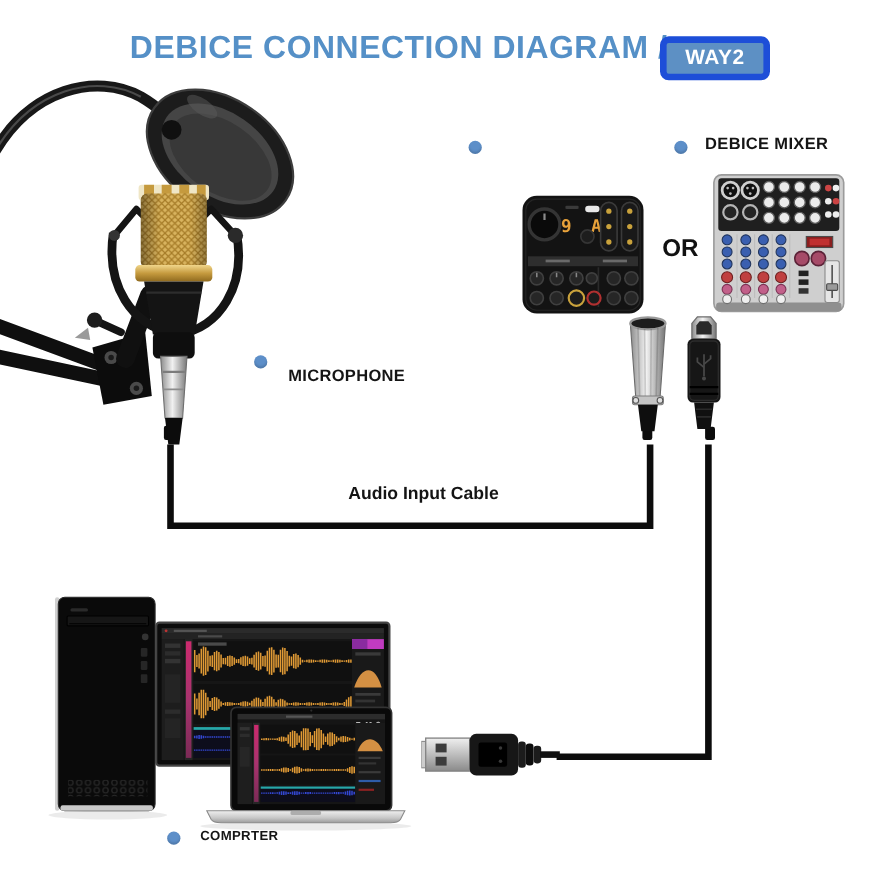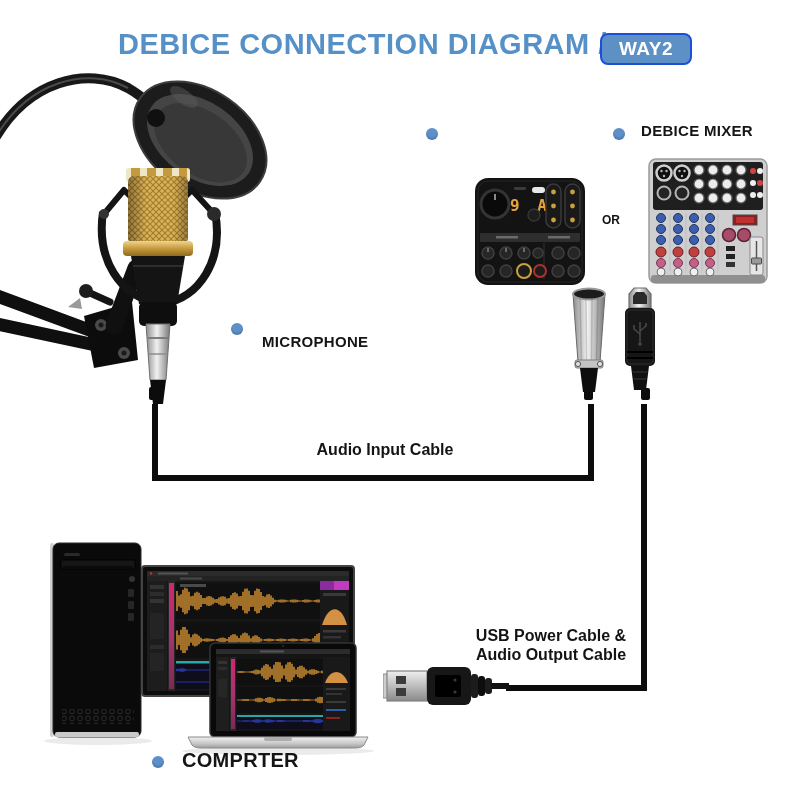--- a/index.html
+++ b/index.html
@@ -8,28 +8,28 @@
     font-family:"Liberation Sans","DejaVu Sans",sans-serif;
   }
   .abs{position:absolute;}
   
   .title{
     left:118px;top:28px;font-size:29px;font-weight:bold;color:#5590c7;
     letter-spacing:0.5px;white-space:nowrap;
   }
   .way-badge{
     left:600px;top:33px;width:88px;height:28px;background:#5d90c4;
-    border:2px solid #1d4ed8;border-radius:8px;color:#ffffff;font-weight:bold;
+    border:6px solid #1d4ed8;border-radius:8px;color:#ffffff;font-weight:bold;
     font-size:19px;display:flex;align-items:center;justify-content:center;letter-spacing:0.5px;
   }
   
   .dot{width:12px;height:12px;border-radius:50%;background:#5d8fc9;box-shadow:inset 0 -2px 2px rgba(0,0,0,0.15);}
   
   .lbl{font-weight:bold;color:#151515;font-size:15px;letter-spacing:0.3px;line-height:19px;white-space:nowrap;}
-  .lbl-or{font-size:12px;font-weight:bold;color:#111;}
+  .lbl-or{font-size:22px;font-weight:bold;color:#111;}
   .cable-lbl{font-size:16px;font-weight:600;color:#141414;white-space:nowrap;line-height:19px;}
   .center{text-align:center;}
   svg{display:block;}
 </style>
 </head>
 <body>
 
 <div id="canvas">
 
   <div class="abs title">DEBICE CONNECTION DIAGRAM /</div>
@@ -312,24 +312,20 @@
     </g>
     <line x1="10" y1="68" x2="36" y2="68" stroke="#000" stroke-width="2"></line>
     <line x1="10" y1="74" x2="36" y2="74" stroke="#000" stroke-width="2"></line>
     <polygon points="14,82 32,82 29,106 17,106" fill="#101010"></polygon>
     <line x1="15.5" y1="88" x2="30.5" y2="88" stroke="#2a2a2a" stroke-width="1.5"></line>
     <line x1="16.5" y1="95" x2="29.5" y2="95" stroke="#2a2a2a" stroke-width="1.5"></line>
   </svg>
 
   <div class="abs cable-lbl center" style="left:315px;top:440px;width:140px">Audio Input Cable</div>
 
-  <div class="abs cable-lbl center" style="left:460px;top:626px;width:182px">
-    <div>USB Power Cable &amp;</div>
-    <div>Audio Output Cable</div>
-  </div>
 
   <svg class="abs" style="left:383px;top:662px" width="126" height="48" viewBox="0 0 126 48">
     <defs>
       <linearGradient id="silverH" x1="0" y1="0" x2="0" y2="1">
         <stop offset="0" stop-color="#efefef"></stop>
           <stop offset="0.5" stop-color="#bdbdbd"></stop>
           <stop offset="1" stop-color="#8a8a8a"></stop>
       </linearGradient>
     </defs>
     <rect x="0" y="12" width="5" height="24" fill="#cdcdcd" stroke="#8a8a8a" stroke-width="1"></rect>
@@ -466,15 +462,15 @@
       <rect x="306" y="168" width="20" height="2" fill="#3a3a3a"></rect>
         <rect x="306" y="176" width="20" height="2" fill="#2e5ca8"></rect>
       <rect x="306" y="184" width="14" height="2" fill="#8a2222"></rect>
 
       <path d="M168,204 L348,204 L344,212 Q342,215 335,215 L181,215 Q174,215 172,212 Z" fill="url(#lapbase)" stroke="#8a8a8a" stroke-width="1"></path>
       <rect x="244" y="204" width="28" height="4" rx="2" fill="#adadad"></rect>
     </g>
   </svg>
 
   <div class="abs dot" style="left:152px;top:756px"></div>
-  <div class="abs lbl" style="left:182px;top:751px;font-size:20px">COMPRTER</div>
+  <div class="abs lbl" style="left:182px;top:751px;font-size:12px">COMPRTER</div>
 
 </div>
 
 </body></html>

